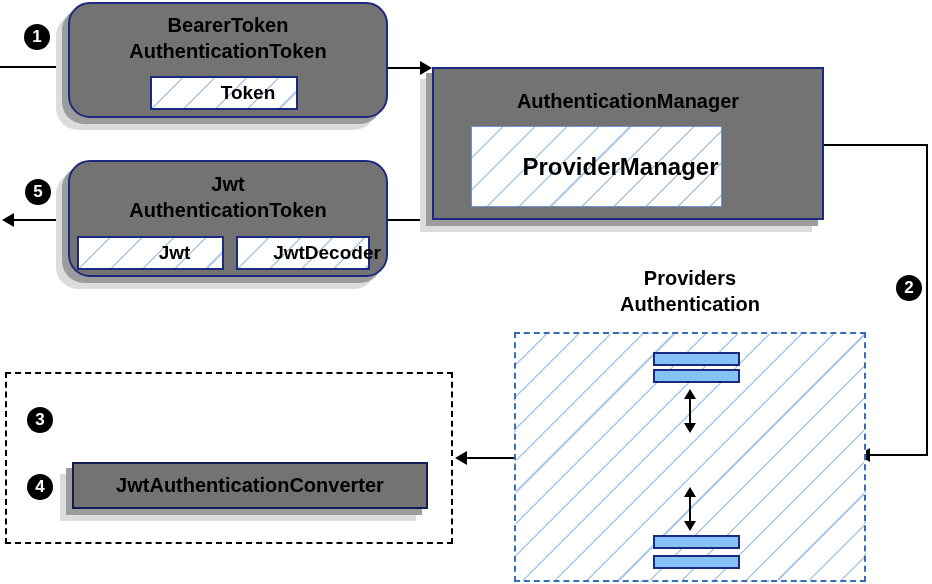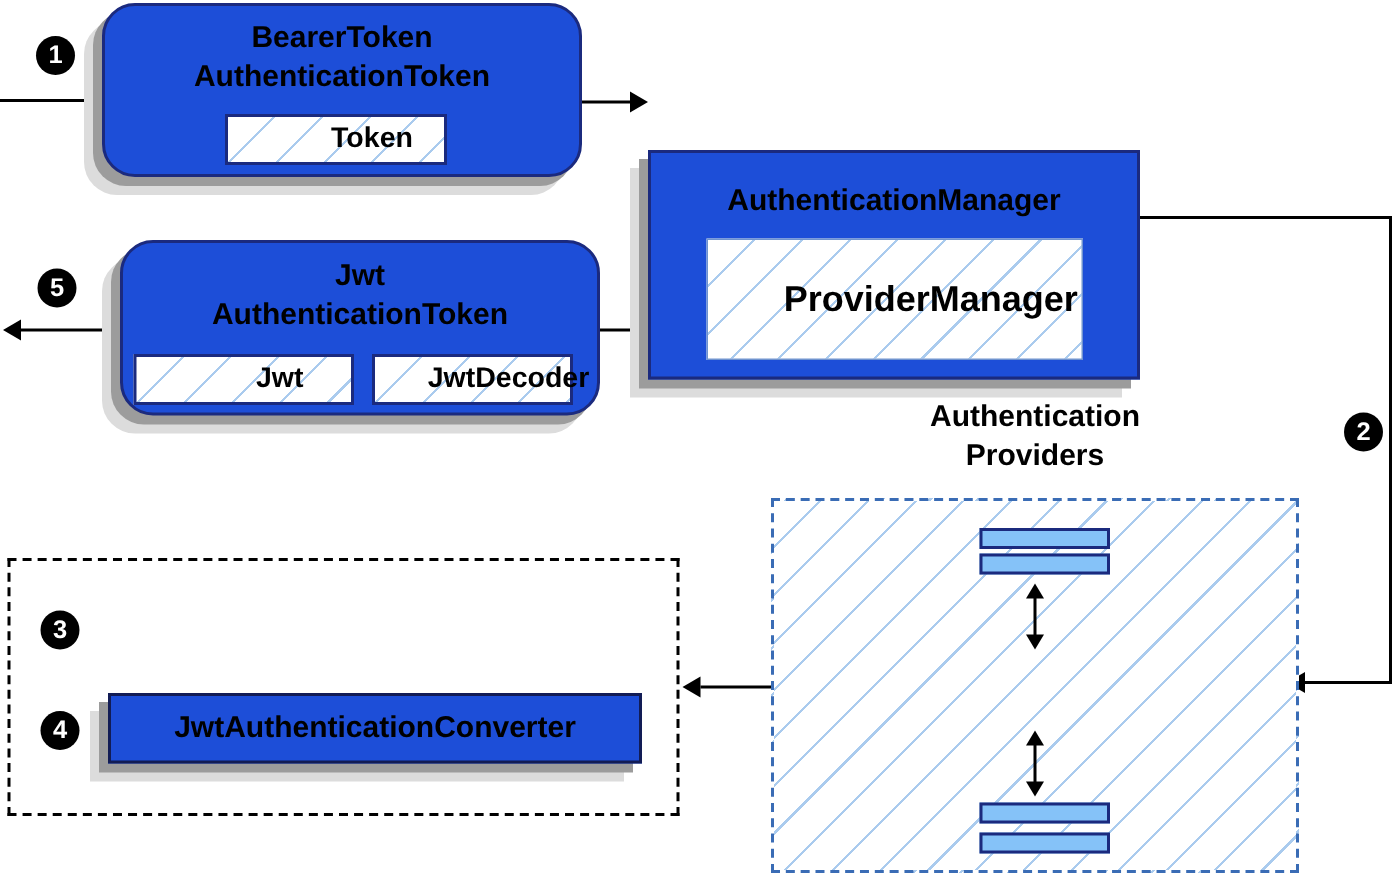--- a/index.html
+++ b/index.html
@@ -3,21 +3,21 @@
 <meta charset="utf-8">
 <style>
   html,body{margin:0;padding:0;background:#ffffff;}
   #canvas{
     position:relative;width:932px;height:584px;background:#ffffff;overflow:hidden;
     font-family:"Liberation Sans","DejaVu Sans",sans-serif;font-weight:bold;color:#000;
   }
   .abs{position:absolute;}
   
   .bluebox{
-    background:#1d4ed8;border:2px solid #1b2a7e;box-sizing:border-box;
+    background:#737373;border:2px solid #1b2a7e;box-sizing:border-box;
     box-shadow:-6px 6px 0 0 #9c9c9c,-12px 12px 0 0 #dcdcdc;
   }
   .rounded{border-radius:22px;}
   .title{text-align:center;font-size:20px;line-height:26px;}
   .hatch{
     background-color:#ffffff;
     background-image:repeating-linear-gradient(135deg,
       rgba(0,0,0,0) 0px, rgba(0,0,0,0) 21px,
       #aacbee 21px, #aacbee 22.5px);
   }
@@ -79,37 +79,37 @@
   <div class="abs arr left" style="left:2px;top:213px;"></div>
 
   <div class="abs bluebox rounded" style="left:68px;top:2px;width:320px;height:116px;">
     <div class="title" style="padding-top:8px;">
       <div>BearerToken</div>
       <div>AuthenticationToken</div>
     </div>
     <div class="abs innerbox hatch" style="left:80px;top:72px;width:148px;height:34px;">Token</div>
   </div>
 
-  <div class="abs bluebox" style="left:432px;top:67px;width:328px;height:153px;margin-top:33px;">
+  <div class="abs bluebox" style="left:432px;top:67px;width:392px;height:153px;">
     <div class="title" style="padding-top:19px;">AuthenticationManager</div>
     <div class="abs innerbox thin hatch" style="left:37px;top:57px;width:251px;height:81px;">ProviderManager</div>
   </div>
 
-  <div class="abs bluebox rounded" style="left:80px;top:160px;width:320px;height:117px;">
+  <div class="abs bluebox rounded" style="left:68px;top:160px;width:320px;height:117px;">
     <div class="title" style="padding-top:9px;">
       <div>Jwt</div>
       <div>AuthenticationToken</div>
     </div>
     <div class="abs innerbox hatch" style="left:7px;top:74px;width:147px;height:34px;">Jwt</div>
     <div class="abs innerbox hatch" style="left:166px;top:74px;width:134px;height:34px;">JwtDecoder</div>
   </div>
 
   <div class="abs grouplabel" style="left:575px;top:265px;width:230px;">
+    <div>Providers</div>
     <div>Authentication</div>
-    <div>Providers</div>
   </div>
 
   <div class="abs blue-dashed hatch" style="left:514px;top:332px;width:352px;height:250px;"></div>
 
   <div class="abs bar" style="left:653px;top:352px;width:87px;height:14px;"></div>
   <div class="abs bar" style="left:653px;top:369px;width:87px;height:14px;"></div>
 
   <div class="abs arr up" style="left:684px;top:389px;"></div>
   <div class="abs vline" style="left:689px;top:398px;height:28px;"></div>
   <div class="abs arr down" style="left:684px;top:423px;"></div>

